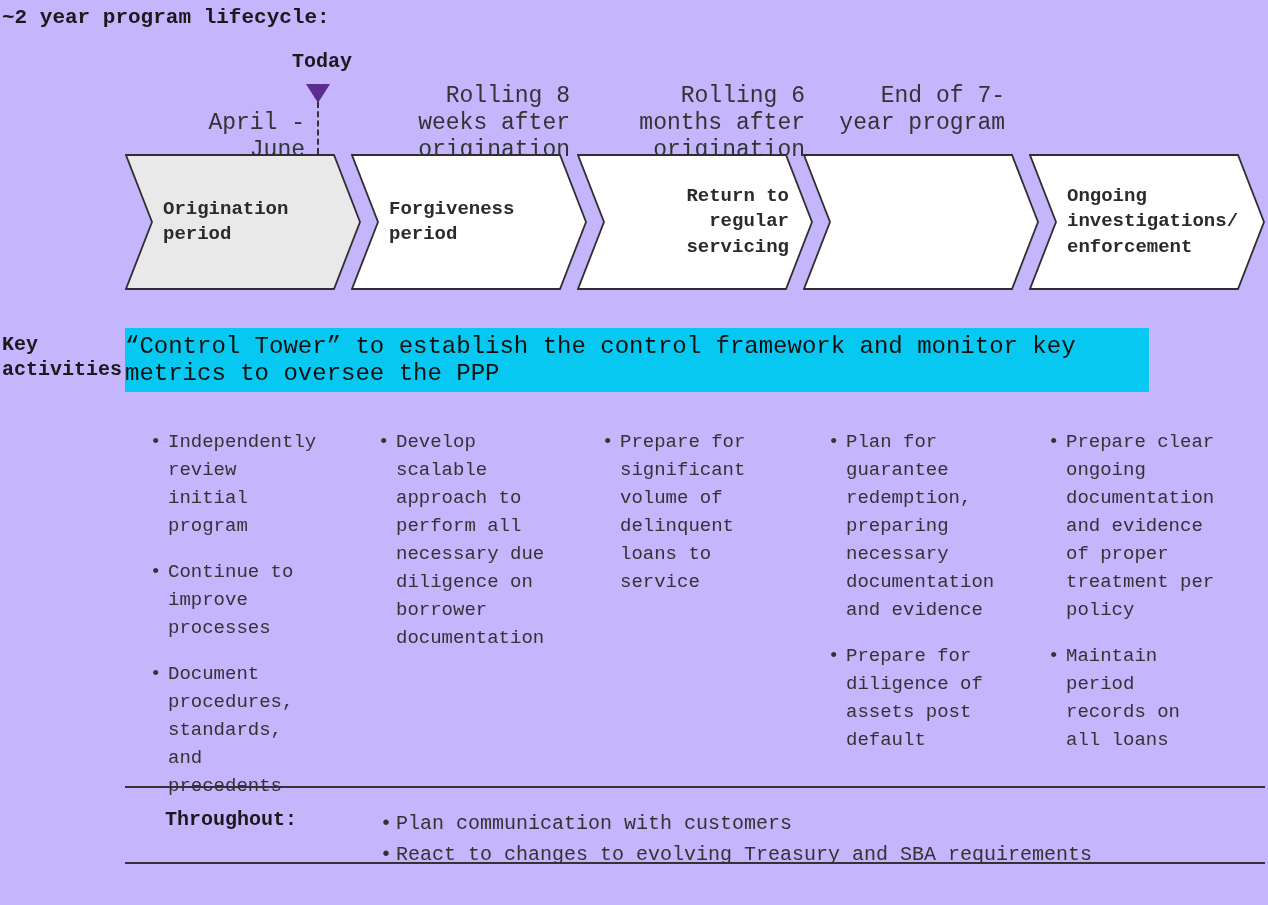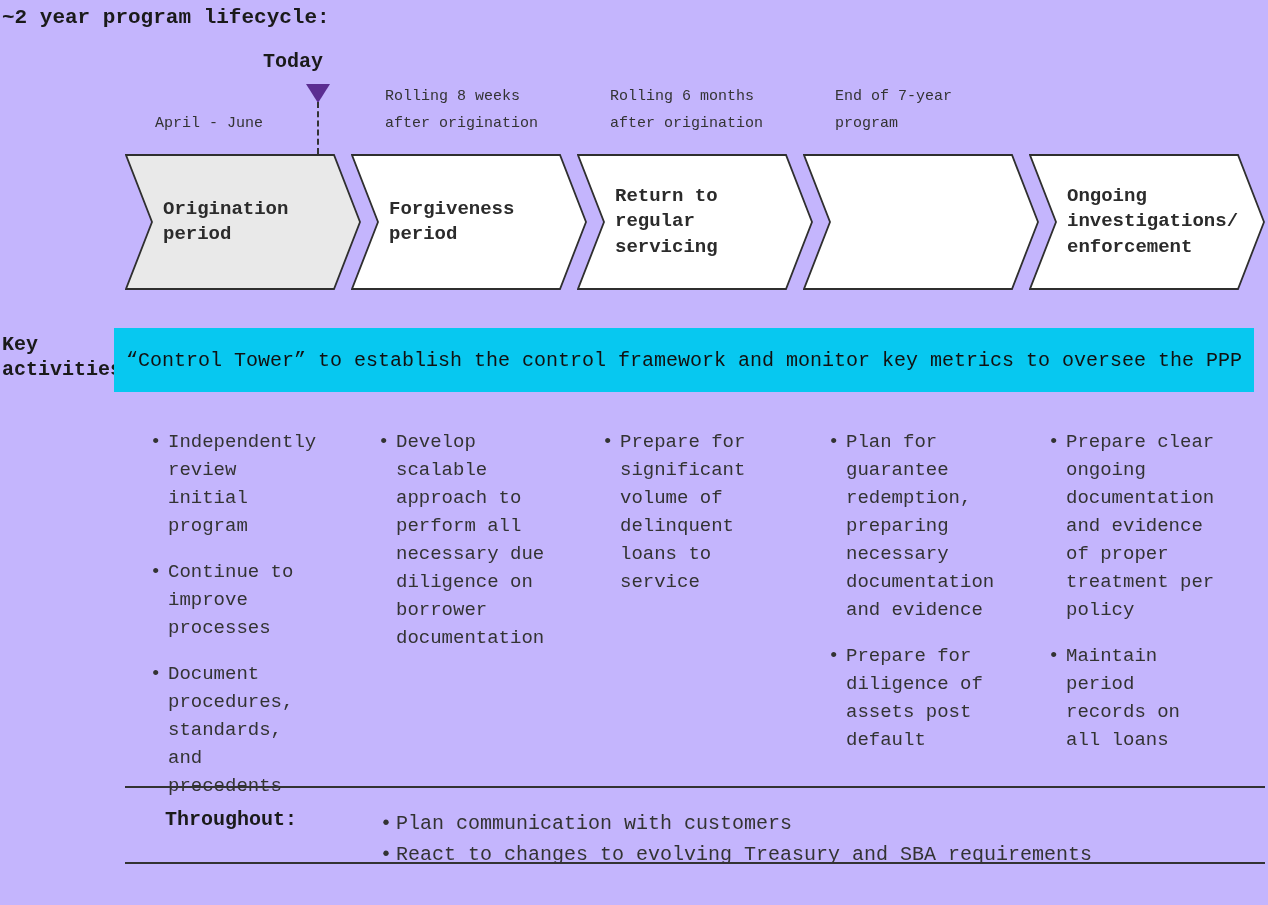--- a/index.html
+++ b/index.html
@@ -9,42 +9,42 @@
     --highlight-fill:#e9e9e9;
     --text:#2b2b2b;
   }
   html,body{margin:0;padding:0;background:#ffffff;}
   .canvas{
     position:relative;width:1268px;height:905px;background:#c4b5fd;overflow:hidden;
     font-family:Liberation Mono, monospace;color:var(--text);
   }
   .title{position:absolute;left:2px;top:6px;font-size:21px;font-weight:bold;color:#1a1a1a;}
   
-  .today{position:absolute;left:263px;top:50px;font-size:20px;font-weight:bold;color:#1a1a1a;}
+  .today{position:absolute;left:292px;top:50px;font-size:20px;font-weight:bold;color:#1a1a1a;}
   .today-marker{position:absolute;left:306px;top:84px;width:0;height:0;
     border-left:12px solid transparent;border-right:12px solid transparent;
     border-top:19px solid var(--marker);}
   .today-dash{position:absolute;left:317px;top:102px;height:52px;width:0;border-left:2px dashed #333;}
-  .milestone{position:absolute;font-size:15px;line-height:27px;color:#333;}
+  .milestone{position:absolute;font-size:23px;line-height:27px;color:#333;text-align:right;}
   .m0{left:155px;top:110px;width:150px;}
   .m1{left:385px;top:83px;width:185px;}
   .m2{left:610px;top:83px;width:195px;}
   .m3{left:835px;top:83px;width:170px;}
   
   .chevron-cell{position:absolute;top:154px;width:236px;height:136px;}
   .chevron-cell svg{position:absolute;left:0;top:0;width:100%;height:100%;}
   .chevron-cell polygon{fill:#ffffff;stroke:var(--chevron-stroke);stroke-width:1.8;vector-effect:non-scaling-stroke;}
   .chevron-cell.highlight polygon{fill:var(--highlight-fill);}
   .chevron-label{position:absolute;left:38px;right:24px;top:0;bottom:0;display:flex;align-items:center;
     font-size:19px;font-weight:bold;line-height:1.32;color:#2b2b2b;overflow-wrap:break-word;}
-  .p0{left:125px;} .p1{left:351px;} .p2{left:577px;} .p3{left:803px;} .p4{left:1029px;}
+  .p0{left:125px;} .p1{left:351px;} .p2{left:577px;text-align:right;} .p3{left:803px;} .p4{left:1029px;}
   
   .key-label{position:absolute;left:2px;top:332px;width:94px;font-size:20px;font-weight:bold;line-height:25px;color:#1a1a1a;}
-  .banner{position:absolute;left:114px;top:328px;width:1140px;height:64px;background:var(--banner);
-    display:flex;align-items:center;justify-content:center;font-size:20px;color:#111;}
+  .banner{position:absolute;left:125px;top:328px;width:1024px;height:64px;background:var(--banner);
+    display:flex;align-items:center;justify-content:center;font-size:24px;color:#111;}
   
   .col{position:absolute;top:428px;font-size:19px;line-height:28px;color:#333;}
   .c0{left:150px;width:158px;}
   .c1{left:378px;width:152px;}
   .c2{left:602px;width:132px;}
   .c3{left:828px;width:162px;}
   .c4{left:1048px;width:158px;}
   .bullet{display:flex;margin-bottom:18px;}
   .bullet .dot{width:18px;flex:0 0 18px;}
   .bullet .btxt{flex:1;overflow-wrap:break-word;}

